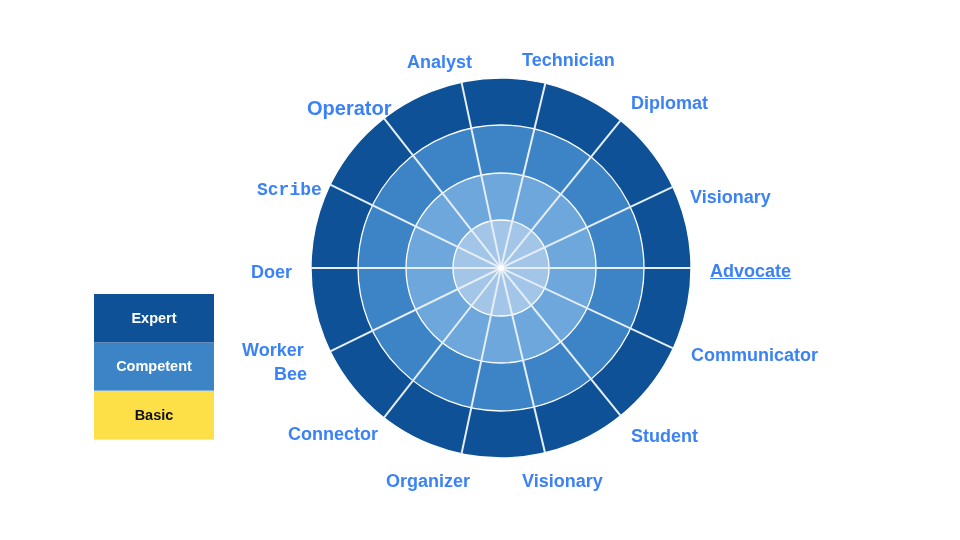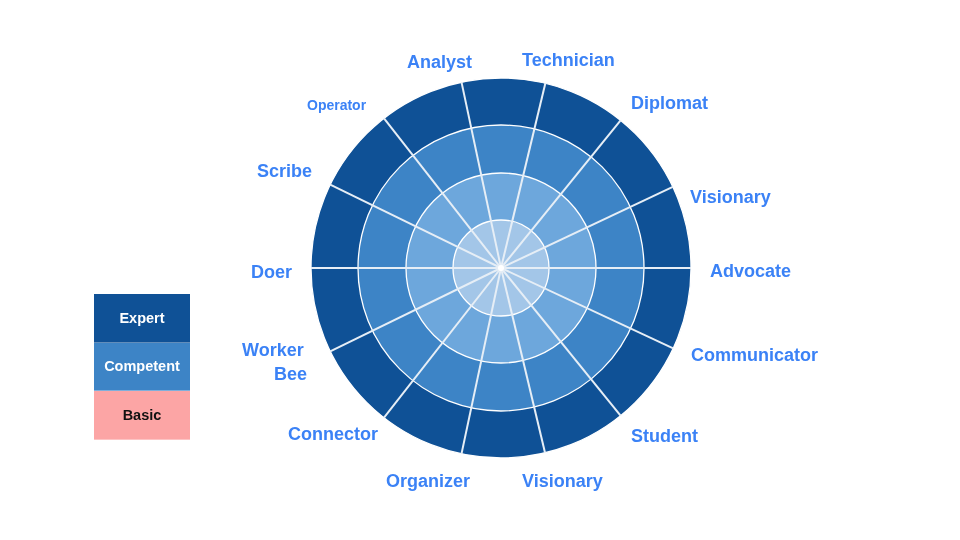--- a/index.html
+++ b/index.html
@@ -1,20 +1,20 @@
 <!DOCTYPE html>
 <html><head>
 <meta charset="utf-8">
 <style>
   html, body { margin:0; padding:0; background:#ffffff; }
   body { width:960px; height:540px; position:relative; overflow:hidden; font-family:"Liberation Sans", sans-serif; }
   #wheel { position:absolute; left:0; top:0; width:960px; height:540px; }
   .lbl { position:absolute; font-weight:bold; color:#3b82f6; font-size:18px; white-space:nowrap; line-height:1.15; }
-  .lbl.small { font-size:14px; }
-  .legend { position:absolute; left:94px; top:294px; width:96px; }
+  .lbl.small { font-size:20px; }
+  .legend { position:absolute; left:94px; top:294px; width:120px; }
   .legend .cell { height:47.5px; display:flex; align-items:center; justify-content:center; font-weight:bold; font-size:14.5px; border-bottom:1px solid rgba(255,255,255,0.35); }
 </style>
 </head>
 <body>
 
 <svg id="wheel" viewBox="0 0 960 540" xmlns="http://www.w3.org/2000/svg">
     <circle cx="501" cy="268" r="190" fill="#0f5196" stroke="#ffffff" stroke-width="1.3"></circle>
     <circle cx="501" cy="268" r="143" fill="#3d84c6" stroke="#ffffff" stroke-width="1.3"></circle>
     <circle cx="501" cy="268" r="95" fill="#6da7dc" stroke="#ffffff" stroke-width="1.3"></circle>
     <circle cx="501" cy="268" r="48" fill="#a3c6e8" stroke="#ffffff" stroke-width="1.3"></circle>
@@ -33,36 +33,36 @@
     <line x1="501" y1="268" x2="330.22913120315826" y2="184.7094821100753" stroke="#e6eef6" stroke-width="2"></line>
     <line x1="501" y1="268" x2="384.0243196881248" y2="118.2779568147229" stroke="#e6eef6" stroke-width="2"></line>
     <circle cx="501" cy="268" r="3" fill="#ffffff"></circle>
   </svg>
 
 <div id="labels">
     <div class="lbl" style="left: 407px; top: 52px;">Analyst</div>
     <div class="lbl" style="left: 522px; top: 50px; text-align: right;">Technician</div>
     <div class="lbl" style="left: 631px; top: 93px;">Diplomat</div>
     <div class="lbl" style="left: 690px; top: 187px;">Visionary</div>
-    <div class="lbl" style="left: 710px; top: 261px;">Advocate</div>
+    <div class="lbl" style="left: 710px; top: 261px; text-decoration: underline;">Advocate</div>
     <div class="lbl" style="left: 691px; top: 345px;">Communicator</div>
     <div class="lbl" style="left: 631px; top: 426px;">Student</div>
     <div class="lbl" style="left: 522px; top: 471px;">Visionary</div>
     <div class="lbl" style="left: 386px; top: 471px;">Organizer</div>
     <div class="lbl" style="left: 288px; top: 424px;">Connector</div>
     <div class="lbl" style="left: 242px; top: 340px; text-align: center;">Worker</div>
     <div class="lbl" style="left: 274px; top: 364px;">Bee</div>
     <div class="lbl" style="left: 251px; top: 262px;">Doer</div>
-    <div class="lbl" style="left: 257px; top: 161px;">Scribe</div>
+    <div class="lbl" style="left: 257px; top: 180px; font-family: Liberation Mono, monospace;">Scribe</div>
     <div class="lbl small" style="left: 307px; top: 97px;">Operator</div>
   </div>
 
 <div class="legend">
   <div class="cell" style="background: rgb(15, 81, 150); color: rgb(255, 255, 255);">
       <span>Expert</span>
     </div>
   <div class="cell" style="background: rgb(61, 132, 198); color: rgb(255, 255, 255);">
       <span>Competent</span>
     </div>
-  <div class="cell" style="background: #fca5a5; color: rgb(17, 17, 17);">
+  <div class="cell" style="background: #fde047; color: rgb(17, 17, 17);">
       <span>Basic</span>
     </div>
 </div>
 
 </body></html>

